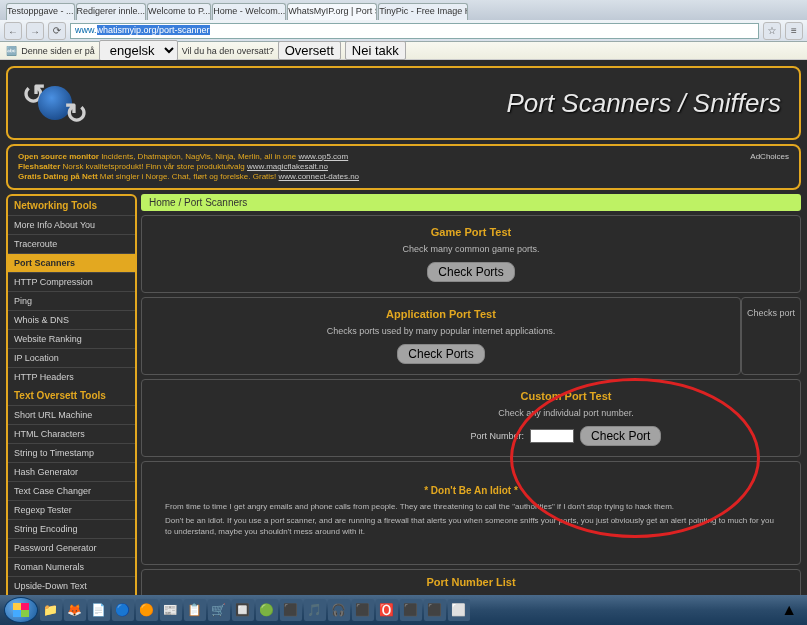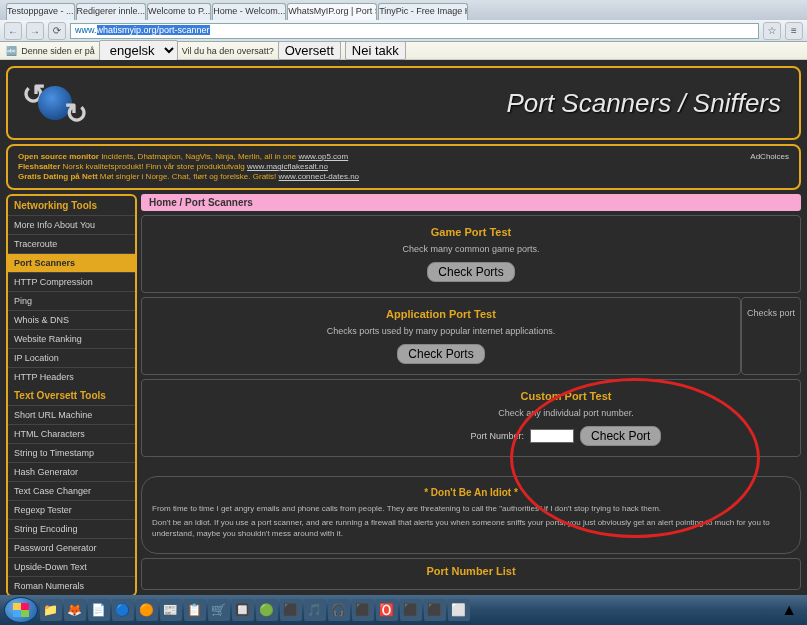--- a/index.html
+++ b/index.html
@@ -36,37 +36,37 @@
 .adchoices { float: right; color: #ccc; font-size: 8px; }
 
 .main-row { display: flex; gap: 4px; }
 
 .sidebar { width: 131px; border: 2px solid #e3a820; border-radius: 6px; background: #2b2b2b; overflow: hidden; }
 .sb-header { color: #e3a820; font-size: 10px; font-weight: bold; padding: 4px 6px; }
 .sb-item { color: #d0d0d0; font-size: 9px; padding: 4px 6px; border-top: 1px solid #444; cursor: pointer; }
 .sb-item.active { background: #e3a820; color: #2b2b2b; font-weight: bold; }
 
 .content { flex: 1; display: flex; flex-direction: column; gap: 4px; }
-.breadcrumb { background: #f9a8d4; border-radius: 3px; padding: 3px 8px; color: #333; font-size: 10px; font-weight: bold; }
+.breadcrumb { background: #bef264; border-radius: 3px; padding: 3px 8px; color: #333; font-size: 10px; font-weight: normal; }
 
 .scan-row { display: flex; }
 .scan-box { flex: 1; border: 1px solid #555; border-radius: 4px; padding: 10px; text-align: center; }
 .scan-title { color: #e3a820; font-size: 11px; font-weight: bold; margin-bottom: 6px; }
 .scan-desc { color: #bbb; font-size: 9px; margin-bottom: 8px; }
 .check-btn { background: #a3a3a3; border: 1px solid #888; border-radius: 8px; padding: 2px 10px; font-size: 12px; cursor: pointer; }
 .scan-side { width: 60px; border: 1px solid #555; border-radius: 4px; padding: 10px 4px; text-align: center; color: #bbb; font-size: 9px; overflow: hidden; }
 
 .custom-box { position: relative; }
 .port-row { display: flex; justify-content: center; align-items: center; gap: 6px; }
 .port-label { color: #ccc; font-size: 9px; }
 .port-input { width: 44px; height: 14px; background: #fff; border: 1px solid #666; font-size: 9px; padding: 0 2px; }
 
 .red-circle { position: absolute; width: 250px; height: 160px; border: 3px solid #d22; border-radius: 50%; left: 510px; top: 318px; pointer-events: none; z-index: 10; }
 
-.warn-box { border: 1px solid #555; border-radius: 16px; padding: 10px; margin-top: 15px; }
+.warn-box { border: 1px solid #555; border-radius: 4px; padding: 23px; }
 .warn-title { color: #e3a820; font-size: 10px; font-weight: bold; text-align: center; margin-bottom: 6px; }
 .warn-text { color: #bbb; font-size: 8px; line-height: 1.3; margin-bottom: 4px; }
 
 .list-box { border: 1px solid #555; border-radius: 4px; padding: 6px; text-align: center; }
 
 
 .taskbar { position: absolute; bottom: 0; left: 0; right: 0; height: 30px; background: linear-gradient(#4a6a8a 0%, #2a4a6a 50%, #1a3a5a 100%); display: flex; align-items: center; padding: 0 4px; gap: 2px; }
 .start-orb { width: 34px; height: 26px; border-radius: 50%; background: radial-gradient(circle at 35% 35%, #6ab0f0, #1a5a9a); border: 1px solid #0a3a6a; position: relative; }
 .start-orb::before { content: ""; position: absolute; left: 8px; top: 5px; width: 16px; height: 14px; background: conic-gradient(#f16 0 90deg, #8c4 90deg 180deg, #4af 180deg 270deg, #fc4 270deg 360deg); }
 .tb-icon { width: 22px; height: 22px; border-radius: 2px; background: #3a5a7a; display: flex; align-items: center; justify-content: center; font-size: 12px; }
@@ -136,22 +136,22 @@
       <div class="sb-item">HTTP Headers</div>
       <div class="sb-header">Text Oversett Tools</div>
       <div class="sb-item">Short URL Machine</div>
       <div class="sb-item">HTML Characters</div>
       <div class="sb-item">String to Timestamp</div>
       <div class="sb-item">Hash Generator</div>
       <div class="sb-item">Text Case Changer</div>
       <div class="sb-item">Regexp Tester</div>
       <div class="sb-item">String Encoding</div>
       <div class="sb-item">Password Generator</div>
+      <div class="sb-item">Roman Numerals</div>
       <div class="sb-item">Upside-Down Text</div>
-      <div class="sb-item">Roman Numerals</div>
     </div>
 
     <div class="content">
       <div class="breadcrumb">Home / Port Scanners</div>
 
       <div class="scan-row">
         <div class="scan-box">
           <div class="scan-title">Game Port Test</div>
           <div class="scan-desc">Check many common game ports.</div>
           <button class="check-btn">Check Ports</button>

